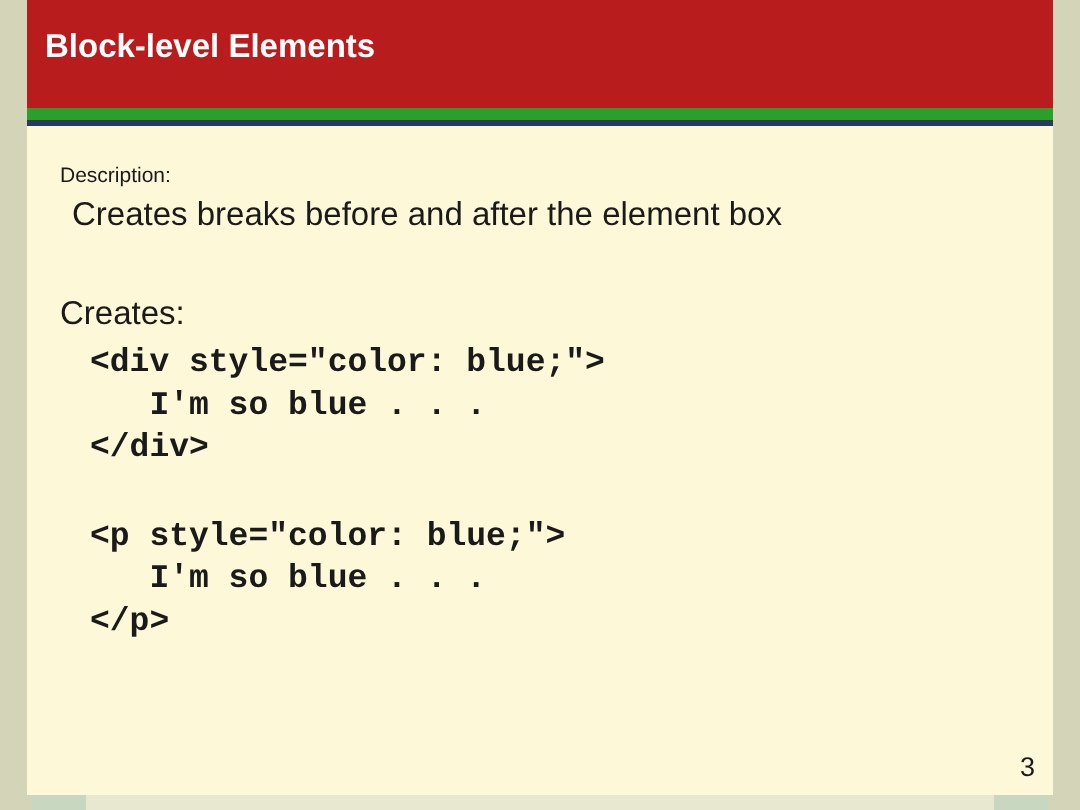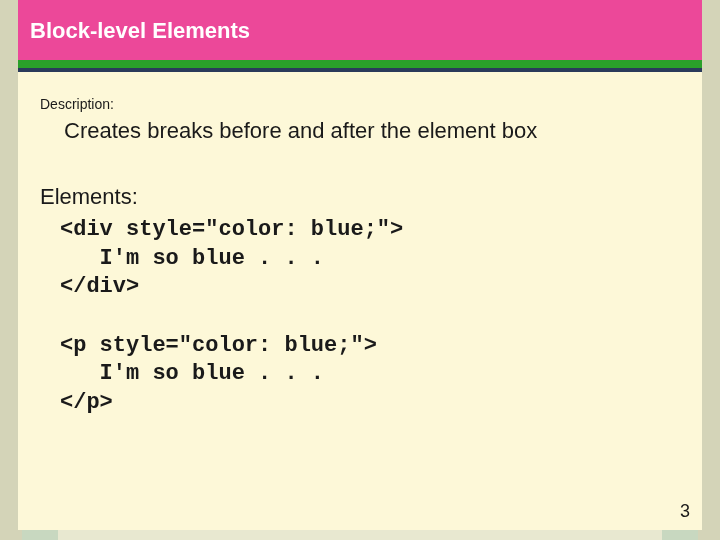--- a/index.html
+++ b/index.html
@@ -13,22 +13,22 @@
   }
   .slide {
     position: absolute;
     left: 18px;
     top: 0;
     width: 684px;
     height: 530px;
     background: #fdf8d8;
   }
   .header {
-    background: #ec4899;
-    height: 68px;
+    background: #b91c1c;
+    height: 80px;
     padding: 18px 12px 0 12px;
     border-bottom: 8px solid #2aa02a;
     position: relative;
   }
   .header-title {
     color: #ffffff;
     font-size: 22px;
     font-weight: bold;
   }
   .header::after {
@@ -43,21 +43,21 @@
   .content {
     padding: 28px 22px 10px 22px;
     color: #1a1a1a;
   }
   .desc-label {
     font-size: 14px;
     margin-bottom: 6px;
   }
   .desc-text {
     font-size: 22px;
-    margin-left: 24px;
+    margin-left: 8px;
     margin-bottom: 40px;
   }
   .examples-label {
     font-size: 22px;
     margin-bottom: 6px;
   }
   .code-block {
     font-family: "Courier New", Courier, monospace;
     font-size: 22px;
     font-weight: bold;
@@ -79,21 +79,21 @@
 </head>
 <body>
 
 <div class="slide">
   <div class="header">
     <div class="header-title">Block-level Elements</div>
   </div>
   <div class="content">
     <div class="desc-label">Description:</div>
     <div class="desc-text">Creates breaks before and after the element box</div>
-    <div class="examples-label">Elements:</div>
+    <div class="examples-label">Creates:</div>
     <div class="code-block">&lt;div style="color: blue;"&gt;
    I'm so blue . . .
 &lt;/div&gt;</div>
     <div class="code-block">&lt;p style="color: blue;"&gt;
    I'm so blue . . .
 &lt;/p&gt;</div>
   </div>
   <div class="page-number">3</div>
 </div>
 

